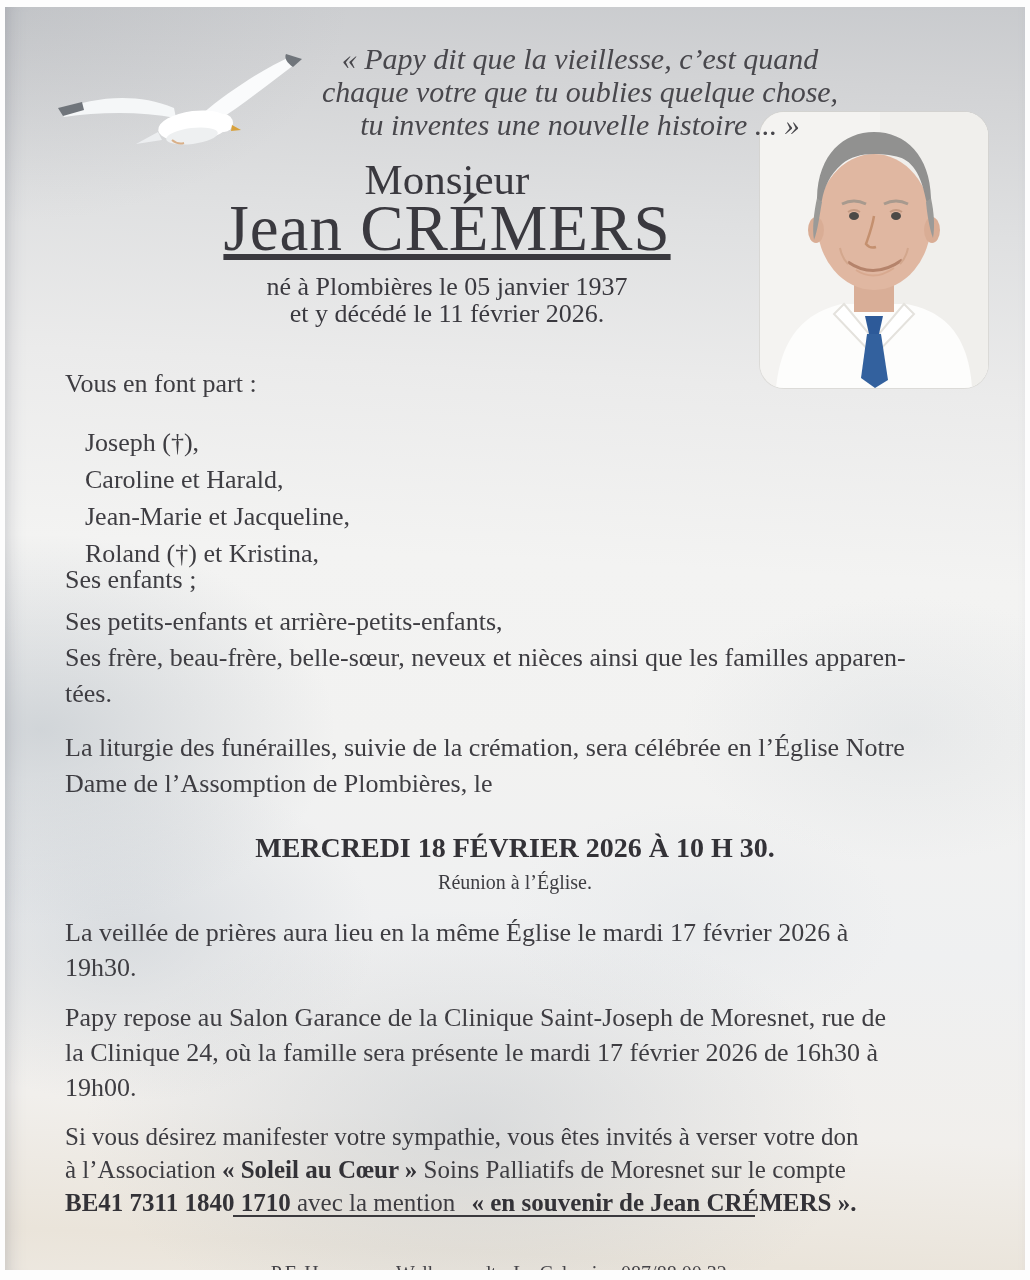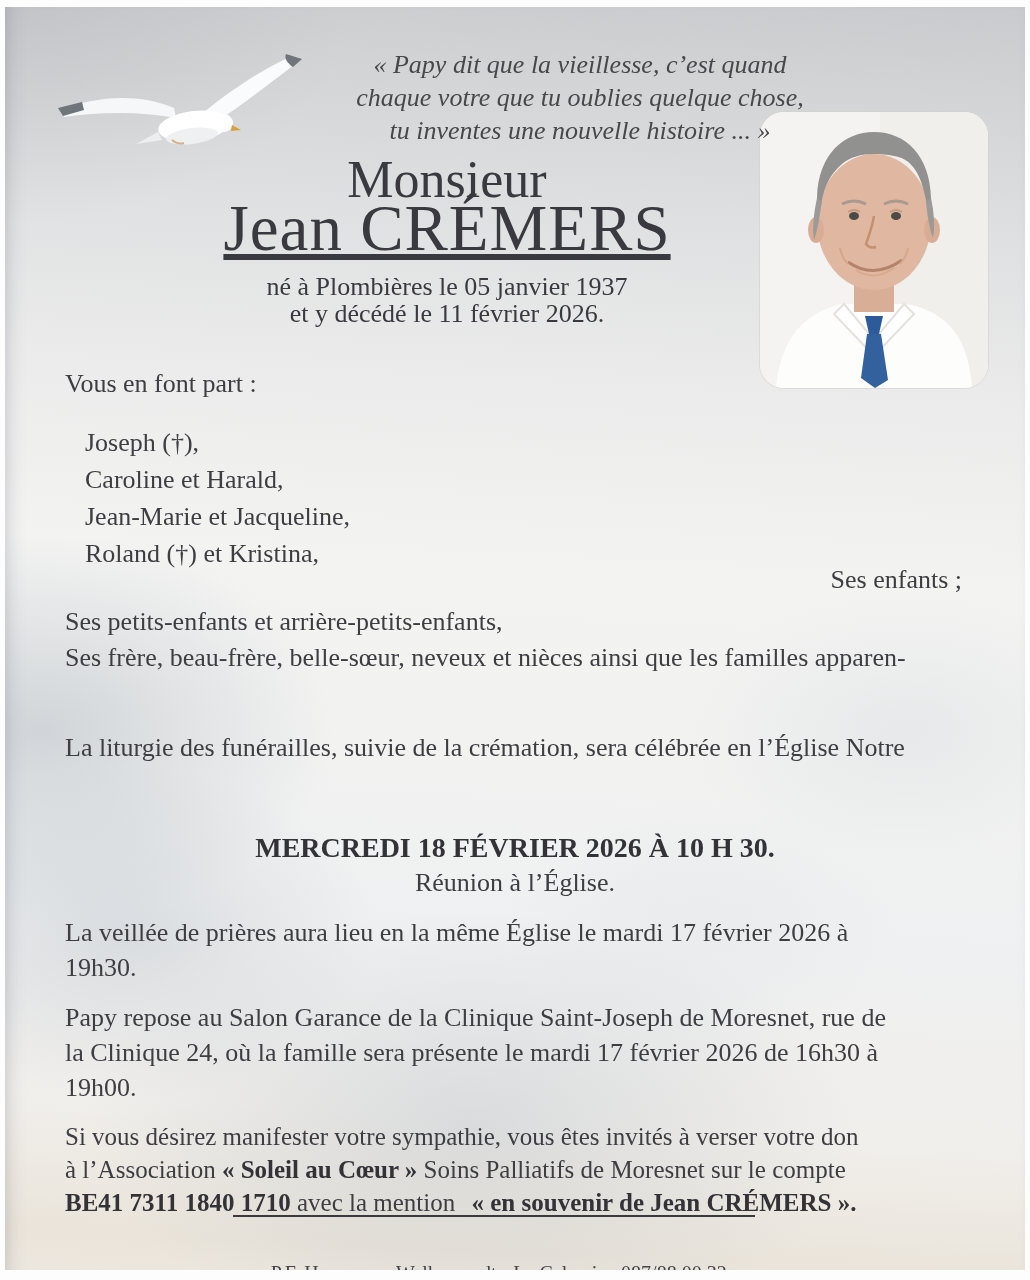--- a/index.html
+++ b/index.html
@@ -19,44 +19,44 @@
       radial-gradient(280px 170px at 68% 72%, rgba(222,226,229,0.35), rgba(222,226,229,0) 70%),
       linear-gradient(183deg,#c8cacd 0%,#d2d3d5 7%,#dfe0e1 18%,#ebebeb 30%,#f3f3f2 44%,#f2f2f1 58%,#eff0f1 72%,#f1efec 86%,#eae4da 96%,#ede8e0 100%);
     box-shadow: inset 16px 0 20px -12px rgba(95,100,112,0.38), inset -8px 0 14px -10px rgba(140,143,150,0.25);
   }
   .frame {
     position:absolute; inset:0; pointer-events:none;
     border:5px solid #fdfdfd; border-top-width:7px; border-bottom-width:10px;
   }
   .abs { position:absolute; }
   .quote {
-    left:320px; top:48px; width:520px; text-align:center;
-    font-style:italic; font-size:26px; line-height:33px; color:#48474c;
+    left:320px; top:42px; width:520px; text-align:center;
+    font-style:italic; font-size:30px; line-height:33px; color:#48474c;
   }
   .header { left:97px; top:157px; width:700px; text-align:center; color:#3a393f; }
-  .h-title  { font-size:52px; line-height:46px; }
+  .h-title  { font-size:43px; line-height:46px; }
   .h-name   { font-size:65px; line-height:50px; letter-spacing:1px;text-decoration:underline; }
   .h-widow  { font-size:29px; line-height:33px; }
   .h-born   { font-size:26px; line-height:27px; margin-top:20px; }
   .h-died   { font-size:26px; line-height:27px; }
   .photo {
     left:760px; top:112px; width:228px; height:276px; border-radius:24px;
     background:#f4f3f0; overflow:hidden; box-shadow:0 0 0 1px rgba(210,208,203,0.6);
   }
   .photo svg { display:block; }
   .gull { left:52px; top:50px; width:255px; height:120px; }
   .body-text { font-size:26px; line-height:36px; white-space:nowrap; }
   .intro    { left:65px; top:366px; }
   .children { left:65px; top:424px; line-height:37px;margin-left:20px; }
-  .role     { left:65px; top:562px; width:897px; text-align:right; }
+  .role     { left:65px; top:562px; width:897px; text-align:left; }
   .family   { left:65px; top:604px; width:905px; line-height:36px; }
   .liturgy  { left:65px; top:730px; width:905px; line-height:36px; }
   .ceremony { left:65px; top:818px; width:900px; text-align:center; }
   .cer-date { font-weight:bold; font-size:28px; line-height:35px; color:#333237;margin-top:12px; }
-  .cer-meet { font-size:26px; line-height:35px; }
+  .cer-meet { font-size:20px; line-height:35px; }
   .vigil    { left:65px; top:915px; width:905px; line-height:35px; }
   .repose   { left:65px; top:1000px; width:905px; line-height:35px; }
   .donation { left:65px; top:1120px; width:920px; line-height:33px; font-size:25px; }
   .bold     { font-weight:bold; color:#333237; }
   .gap-left { margin-left:10px; }
   .rule     { left:233px; top:1215px; width:522px; height:2px; background:#3a393d; }
   .footer   { left:65px; top:1222px; width:880px; text-align:center; font-size:20px; line-height:24px; color:#454449;margin-top:39px; }
   .tiny     { font-size:9px; opacity:0.55; margin-left:4px; }
 </style>
 </head>
@@ -127,24 +127,26 @@
     <div>Caroline et Harald,</div>
     <div>Jean-Marie et Jacqueline,</div>
     <div>Roland (†) et Kristina,</div>
   </div>
 
   <div class="abs body-text role">Ses enfants ;</div>
 
   <div class="abs body-text family">
     <div>Ses petits-enfants et arrière-petits-enfants,</div>
     <div>Ses frère, beau-frère, belle-sœur, neveux et nièces ainsi que les familles apparen-</div>
+    <div>tées.</div>
   </div>
 
   <div class="abs body-text liturgy">
     <div>La liturgie des funérailles, suivie de la crémation, sera célébrée en l’Église Notre</div>
+    <div>Dame de l’Assomption de Plombières, le</div>
   </div>
 
   <div class="abs ceremony">
     <div class="cer-date">MERCREDI 18 FÉVRIER 2026 À 10 H 30.</div>
     <div class="cer-meet">Réunion à l’Église.</div>
   </div>
 
   <div class="abs body-text vigil">
     <div>La veillée de prières aura lieu en la même Église le mardi 17 février 2026 à</div>
     <div>19h30.</div>

